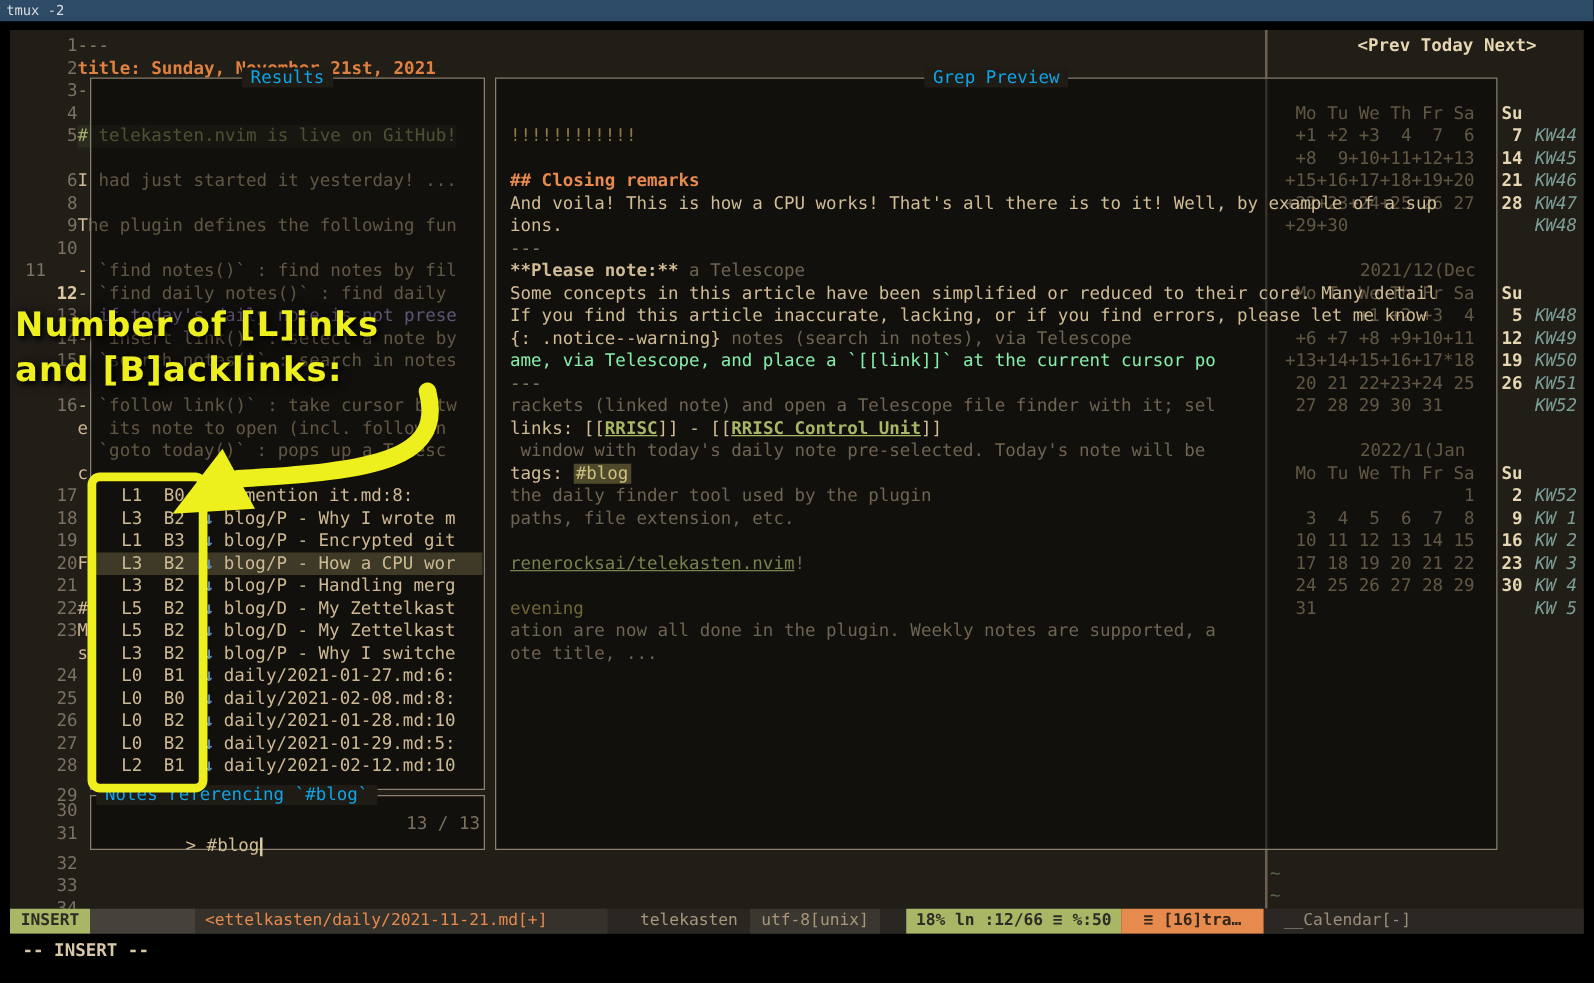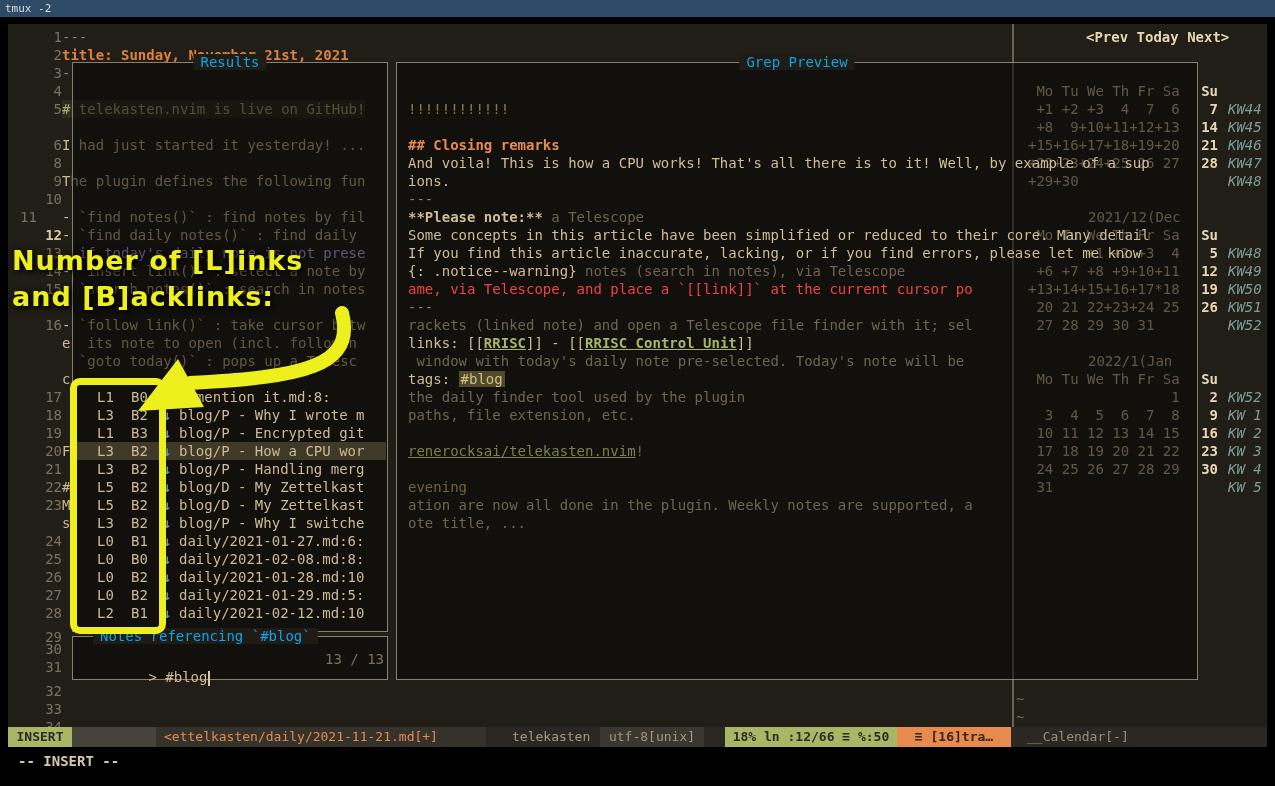--- a/index.html
+++ b/index.html
@@ -62,39 +62,39 @@
         <div class="abs" style="left: 1px; top: 433px; width: 312px; height: 18px; background: transparent;"><div class="abs" style="left: 23px; top: 0px; color: rgb(205, 185, 147);">L5</div><div class="abs" style="left: 57px; top: 0px; color: rgb(205, 185, 147);">B2</div><div class="abs" style="left: 89px; top: 0px; color: rgb(106, 144, 192); font-weight: bold;">↓</div><div class="abs" style="left: 105px; top: 0px; color: rgb(205, 185, 147);">blog/D - My Zettelkast</div></div>
         <div class="abs" style="left: 1px; top: 451px; width: 312px; height: 18px; background: transparent;"><div class="abs" style="left: 23px; top: 0px; color: rgb(205, 185, 147);">L3</div><div class="abs" style="left: 57px; top: 0px; color: rgb(205, 185, 147);">B2</div><div class="abs" style="left: 89px; top: 0px; color: rgb(106, 144, 192); font-weight: bold;">↓</div><div class="abs" style="left: 105px; top: 0px; color: rgb(205, 185, 147);">blog/P - Why I switche</div></div>
         <div class="abs" style="left: 1px; top: 469px; width: 312px; height: 18px; background: transparent;"><div class="abs" style="left: 23px; top: 0px; color: rgb(205, 185, 147);">L0</div><div class="abs" style="left: 57px; top: 0px; color: rgb(205, 185, 147);">B1</div><div class="abs" style="left: 89px; top: 0px; color: rgb(106, 144, 192); font-weight: bold;">↓</div><div class="abs" style="left: 105px; top: 0px; color: rgb(205, 185, 147);">daily/2021-01-27.md:6:</div></div>
         <div class="abs" style="left: 1px; top: 487px; width: 312px; height: 18px; background: transparent;"><div class="abs" style="left: 23px; top: 0px; color: rgb(205, 185, 147);">L0</div><div class="abs" style="left: 57px; top: 0px; color: rgb(205, 185, 147);">B0</div><div class="abs" style="left: 89px; top: 0px; color: rgb(106, 144, 192); font-weight: bold;">↓</div><div class="abs" style="left: 105px; top: 0px; color: rgb(205, 185, 147);">daily/2021-02-08.md:8:</div></div>
         <div class="abs" style="left: 1px; top: 505px; width: 312px; height: 18px; background: transparent;"><div class="abs" style="left: 23px; top: 0px; color: rgb(205, 185, 147);">L0</div><div class="abs" style="left: 57px; top: 0px; color: rgb(205, 185, 147);">B2</div><div class="abs" style="left: 89px; top: 0px; color: rgb(106, 144, 192); font-weight: bold;">↓</div><div class="abs" style="left: 105px; top: 0px; color: rgb(205, 185, 147);">daily/2021-01-28.md:10</div></div>
         <div class="abs" style="left: 1px; top: 523px; width: 312px; height: 18px; background: transparent;"><div class="abs" style="left: 23px; top: 0px; color: rgb(205, 185, 147);">L0</div><div class="abs" style="left: 57px; top: 0px; color: rgb(205, 185, 147);">B2</div><div class="abs" style="left: 89px; top: 0px; color: rgb(106, 144, 192); font-weight: bold;">↓</div><div class="abs" style="left: 105px; top: 0px; color: rgb(205, 185, 147);">daily/2021-01-29.md:5:</div></div>
         <div class="abs" style="left: 1px; top: 541px; width: 312px; height: 18px; background: transparent;"><div class="abs" style="left: 23px; top: 0px; color: rgb(205, 185, 147);">L2</div><div class="abs" style="left: 57px; top: 0px; color: rgb(205, 185, 147);">B1</div><div class="abs" style="left: 89px; top: 0px; color: rgb(106, 144, 192); font-weight: bold;">↓</div><div class="abs" style="left: 105px; top: 0px; color: rgb(205, 185, 147);">daily/2021-02-12.md:10</div></div>
       </div>
 
     <div class="float" style="left:64px;top:612px;width:316px;height:44px">
-      <span class="float-title" style="left:20px">Notes referencing `#blog`</span>
+      <span class="float-title" style="left:4px">Notes referencing `#blog`</span>
       <div class="abs" style="left:8px;top:13px;color:#d0bc95">
         <span>&gt; #blog</span><span class="cursor"></span>
       </div>
       <div class="abs" style="left:252px;top:13px;color:#7a7060">13 / 13</div>
     </div>
 
     <div class="float" id="grep-float" style="left:388px;top:38px;width:802px;height:618px">
       <span class="float-title" style="left:50%;transform:translateX(-50%)">Grep Preview</span>
     <div class="abs" style="left: 11px; top: 37px;"><span style="color: rgb(138, 125, 69);">!!!!!!!!!!!!</span></div>
         <div class="abs" style="left: 11px; top: 73px;"><span style="color: rgb(231, 138, 78); font-weight: bold;">## Closing remarks</span></div>
         <div class="abs" style="left: 11px; top: 91px;"><span style="color: rgb(208, 188, 149);">And voila! This is how a CPU works! That's all there is to it! Well, by example of a sup</span></div>
         <div class="abs" style="left: 11px; top: 109px;"><span style="color: rgb(208, 188, 149);">ions.</span></div>
         <div class="abs" style="left: 11px; top: 127px;"><span style="color: rgb(140, 127, 108);">---</span></div>
         <div class="abs" style="left: 11px; top: 145px;"><span style="color: rgb(208, 188, 149); font-weight: bold;">**Please note:**</span><span style="color: rgb(110, 100, 83);"> a Telescope</span></div>
         <div class="abs" style="left: 11px; top: 163px;"><span style="color: rgb(208, 188, 149);">Some concepts in this article have been simplified or reduced to their core. Many detail</span></div>
         <div class="abs" style="left: 11px; top: 181px;"><span style="color: rgb(208, 188, 149);">If you find this article inaccurate, lacking, or if you find errors, please let me know</span></div>
         <div class="abs" style="left: 11px; top: 199px;"><span style="color: rgb(208, 188, 149);">{: .notice--warning}</span><span style="color: rgb(110, 100, 83);"> notes (search in notes), via Telescope</span></div>
-        <div class="abs" style="left: 11px; top: 217px;"><span style="color: #ef4444; text-align: right;">ame, via Telescope, and place a `[[link]]` at the current cursor po</span></div>
+        <div class="abs" style="left: 11px; top: 217px;"><span style="color: #86efac; text-align: right;">ame, via Telescope, and place a `[[link]]` at the current cursor po</span></div>
         <div class="abs" style="left: 11px; top: 235px;"><span style="color: rgb(140, 127, 108);">---</span></div>
         <div class="abs" style="left: 11px; top: 253px;"><span style="color: rgb(110, 100, 83);">rackets (linked note) and open a Telescope file finder with it; sel</span></div>
         <div class="abs" style="left: 11px; top: 271px;"><span style="color: rgb(208, 188, 149);">links: [[</span><span style="color: rgb(169, 182, 101); text-decoration: underline; font-weight: bold;">RRISC</span><span style="color: rgb(208, 188, 149);">]]</span><span style="color: rgb(208, 188, 149);"> - </span><span style="color: rgb(208, 188, 149);">[[</span><span style="color: rgb(169, 182, 101); text-decoration: underline; font-weight: bold;">RRISC Control Unit</span><span style="color: rgb(208, 188, 149);">]]</span></div>
         <div class="abs" style="left: 11px; top: 289px;"><span style="color: rgb(110, 100, 83);"> window with today's daily note pre-selected. Today's note will be</span></div>
         <div class="abs" style="left: 11px; top: 307px;"><span style="color: rgb(208, 188, 149);">tags: </span><span style="color: rgb(207, 192, 128); background: rgb(79, 74, 44); padding: 0px 2px;">#blog</span></div>
         <div class="abs" style="left: 11px; top: 325px;"><span style="color: rgb(110, 100, 83);">the daily finder tool used by the plugin</span></div>
         <div class="abs" style="left: 11px; top: 343px;"><span style="color: rgb(110, 100, 83);">paths, file extension, etc.</span></div>
         <div class="abs" style="left: 11px; top: 379px;"><span style="color: rgb(119, 130, 78); text-decoration: underline;">renerocksai/telekasten.nvim</span><span style="color: rgb(110, 100, 83);">!</span></div>
         <div class="abs" style="left: 11px; top: 415px;"><span style="color: rgb(111, 101, 54);">evening</span></div>
         <div class="abs" style="left: 11px; top: 433px;"><span style="color: rgb(110, 100, 83);">ation are now all done in the plugin. Weekly notes are supported, a</span></div>

